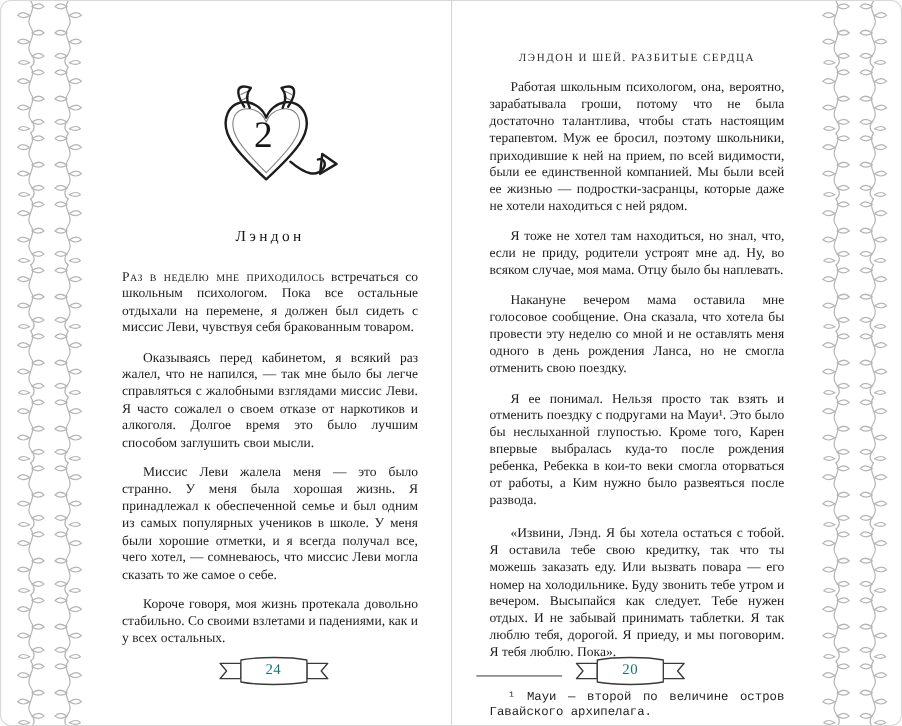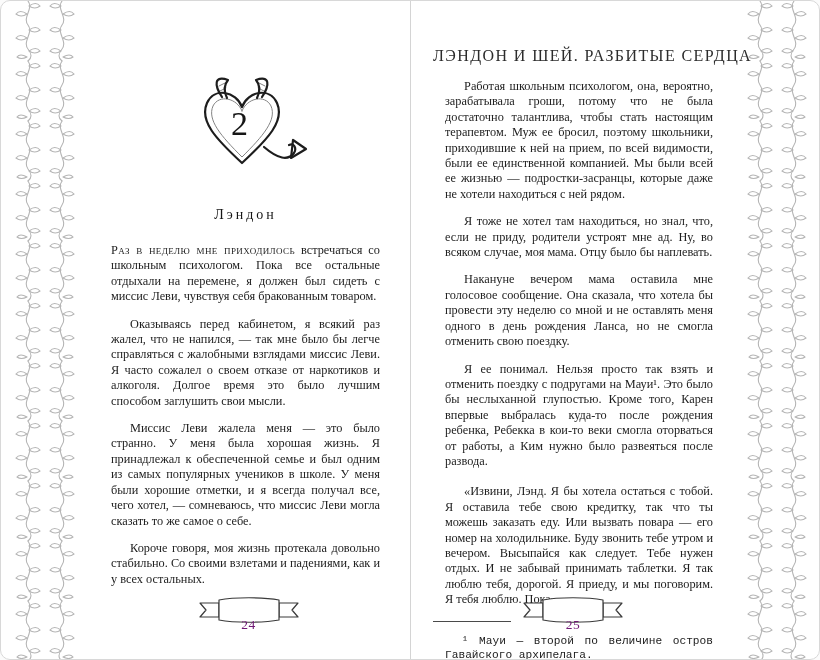--- a/index.html
+++ b/index.html
@@ -29,21 +29,21 @@
   .chapter-num{
     position:absolute;left:0;top:32px;width:124px;text-align:center;
     font-size:34px;color:#161616;
   }
   .chapter-title{
     margin:12px 0 0 0;font-weight:normal;font-size:14px;
     letter-spacing:3px;color:#161616;
   }
 
   .running-header{
-    margin-top:46px;text-align:center;font-size:16px;
+    margin-top:46px;text-align:center;font-size:10px;
     letter-spacing:1.4px;color:#2c2c2c;white-space:nowrap;
   }
 
   .body-text{font-size:12.3px;line-height:15.4px;text-align:justify;}
   .page-left .body-text{margin-top:20px;}
   .page-right .body-text{margin-top:14px;}
   .body-text p{margin:12px;}
   .para{text-indent:1.55em;}
   .para.opening{text-indent:0;}
   .smallcaps{font-variant:small-caps;letter-spacing:0.4px;}
@@ -52,21 +52,21 @@
   .fn-rule{width:78px;border-top:1px solid #4a4a4a;margin:13px 0 5px 0;}
   .footnote{font-size:11.2px;line-height:14.4px;text-indent:1.5em;text-align:justify;margin:0;font-family:Liberation Mono, monospace;}
 
   .ribbon{
     position:absolute;bottom:32px;left:50%;margin-left:-56px;
     width:112px;height:34px;
   }
   .ribbon svg{position:absolute;left:0;top:0;}
   .page-num{
     position:absolute;left:0;top:50%;width:112px;text-align:center;
-    transform:translateY(-56%);font-size:13.5px;color:#701a75;letter-spacing:0.5px;margin-top:16px;
+    transform:translateY(-56%);font-size:13.5px;color:#0f766e;letter-spacing:0.5px;
   }
 </style>
 </head>
 <body>
 
 <div class="sheet">
 
   <svg class="defs-svg" aria-hidden="true">
     <defs>
       <g id="vine-unit" fill="none" stroke="#b5b5b5" stroke-width="1.1" stroke-linecap="round">
@@ -164,17 +164,17 @@
       <p class="para">Я ее понимал. Нельзя просто так взять и отменить поездку с подругами на Мауи¹. Это было бы неслыханной глупостью. Кроме того, Карен впервые выбралась куда-то после рождения ребенка, Ребекка в кои-то веки смогла оторваться от работы, а Ким нужно было развеяться после развода.</p>
       <p class="para quote">«Извини, Лэнд. Я бы хотела остаться с тобой. Я оставила тебе свою кредитку, так что ты можешь заказать еду. Или вызвать повара — его номер на холодильнике. Буду звонить тебе утром и вечером. Высыпайся как следует. Тебе нужен отдых. И не забывай принимать таблетки. Я так люблю тебя, дорогой. Я приеду, и мы поговорим. Я тебя люблю. Пока».</p>
       <div class="fn-rule"></div>
       <p class="footnote">¹ Мауи — второй по величине остров Гавайского архипелага.</p>
     </div>
 
     <div class="ribbon">
       <svg width="112" height="34">
           <use href="#ribbon-shape"></use>
         </svg>
-      <span class="page-num">25</span>
+      <span class="page-num">20</span>
     </div>
   </section>
 
 </div>
 
 </body></html>

